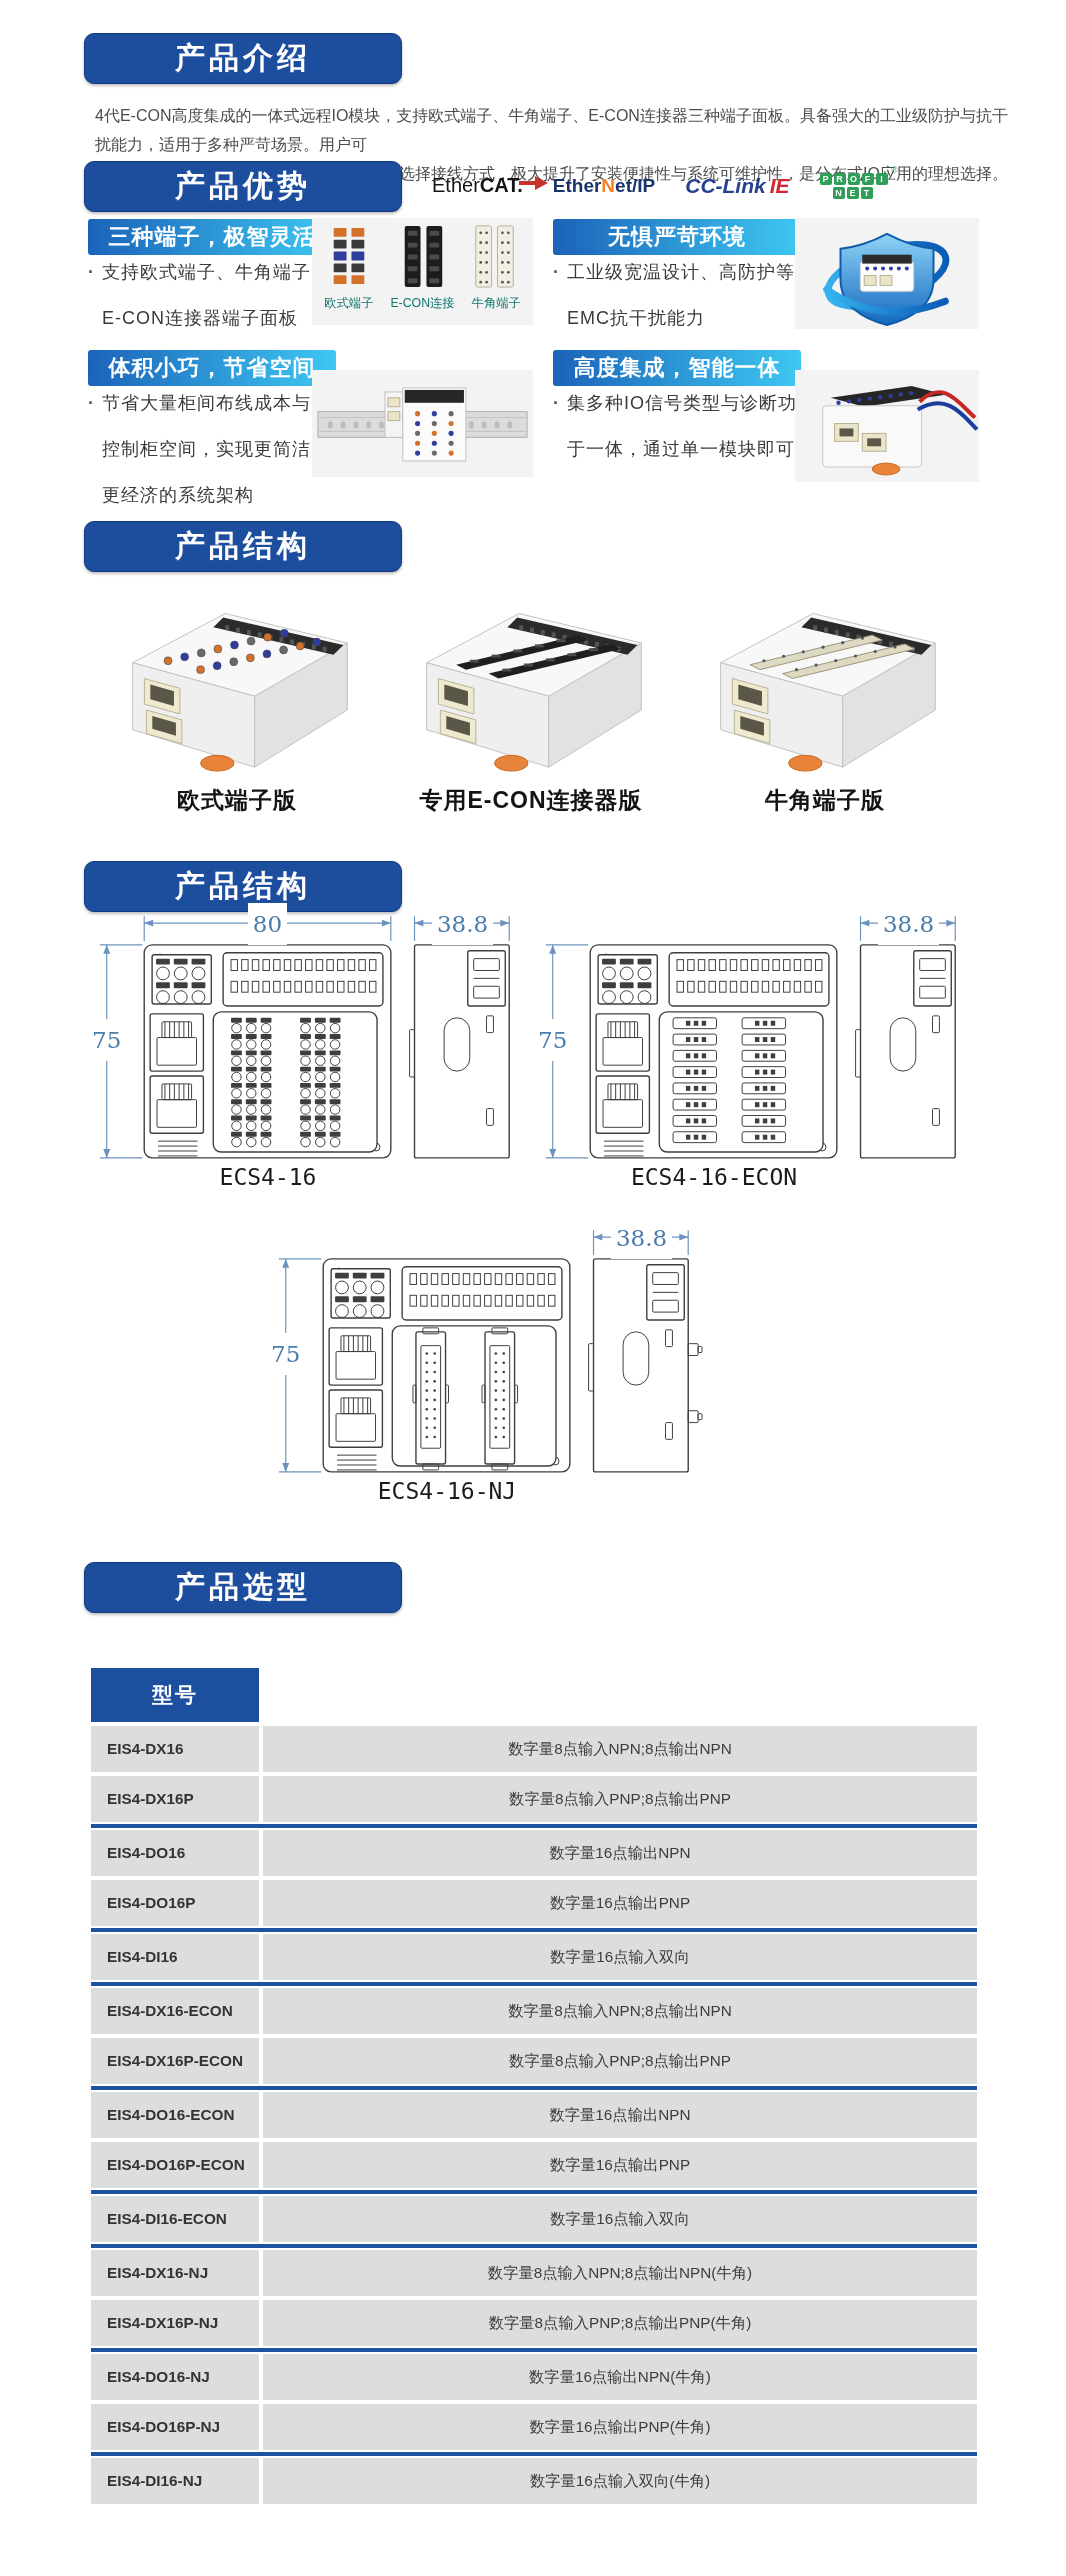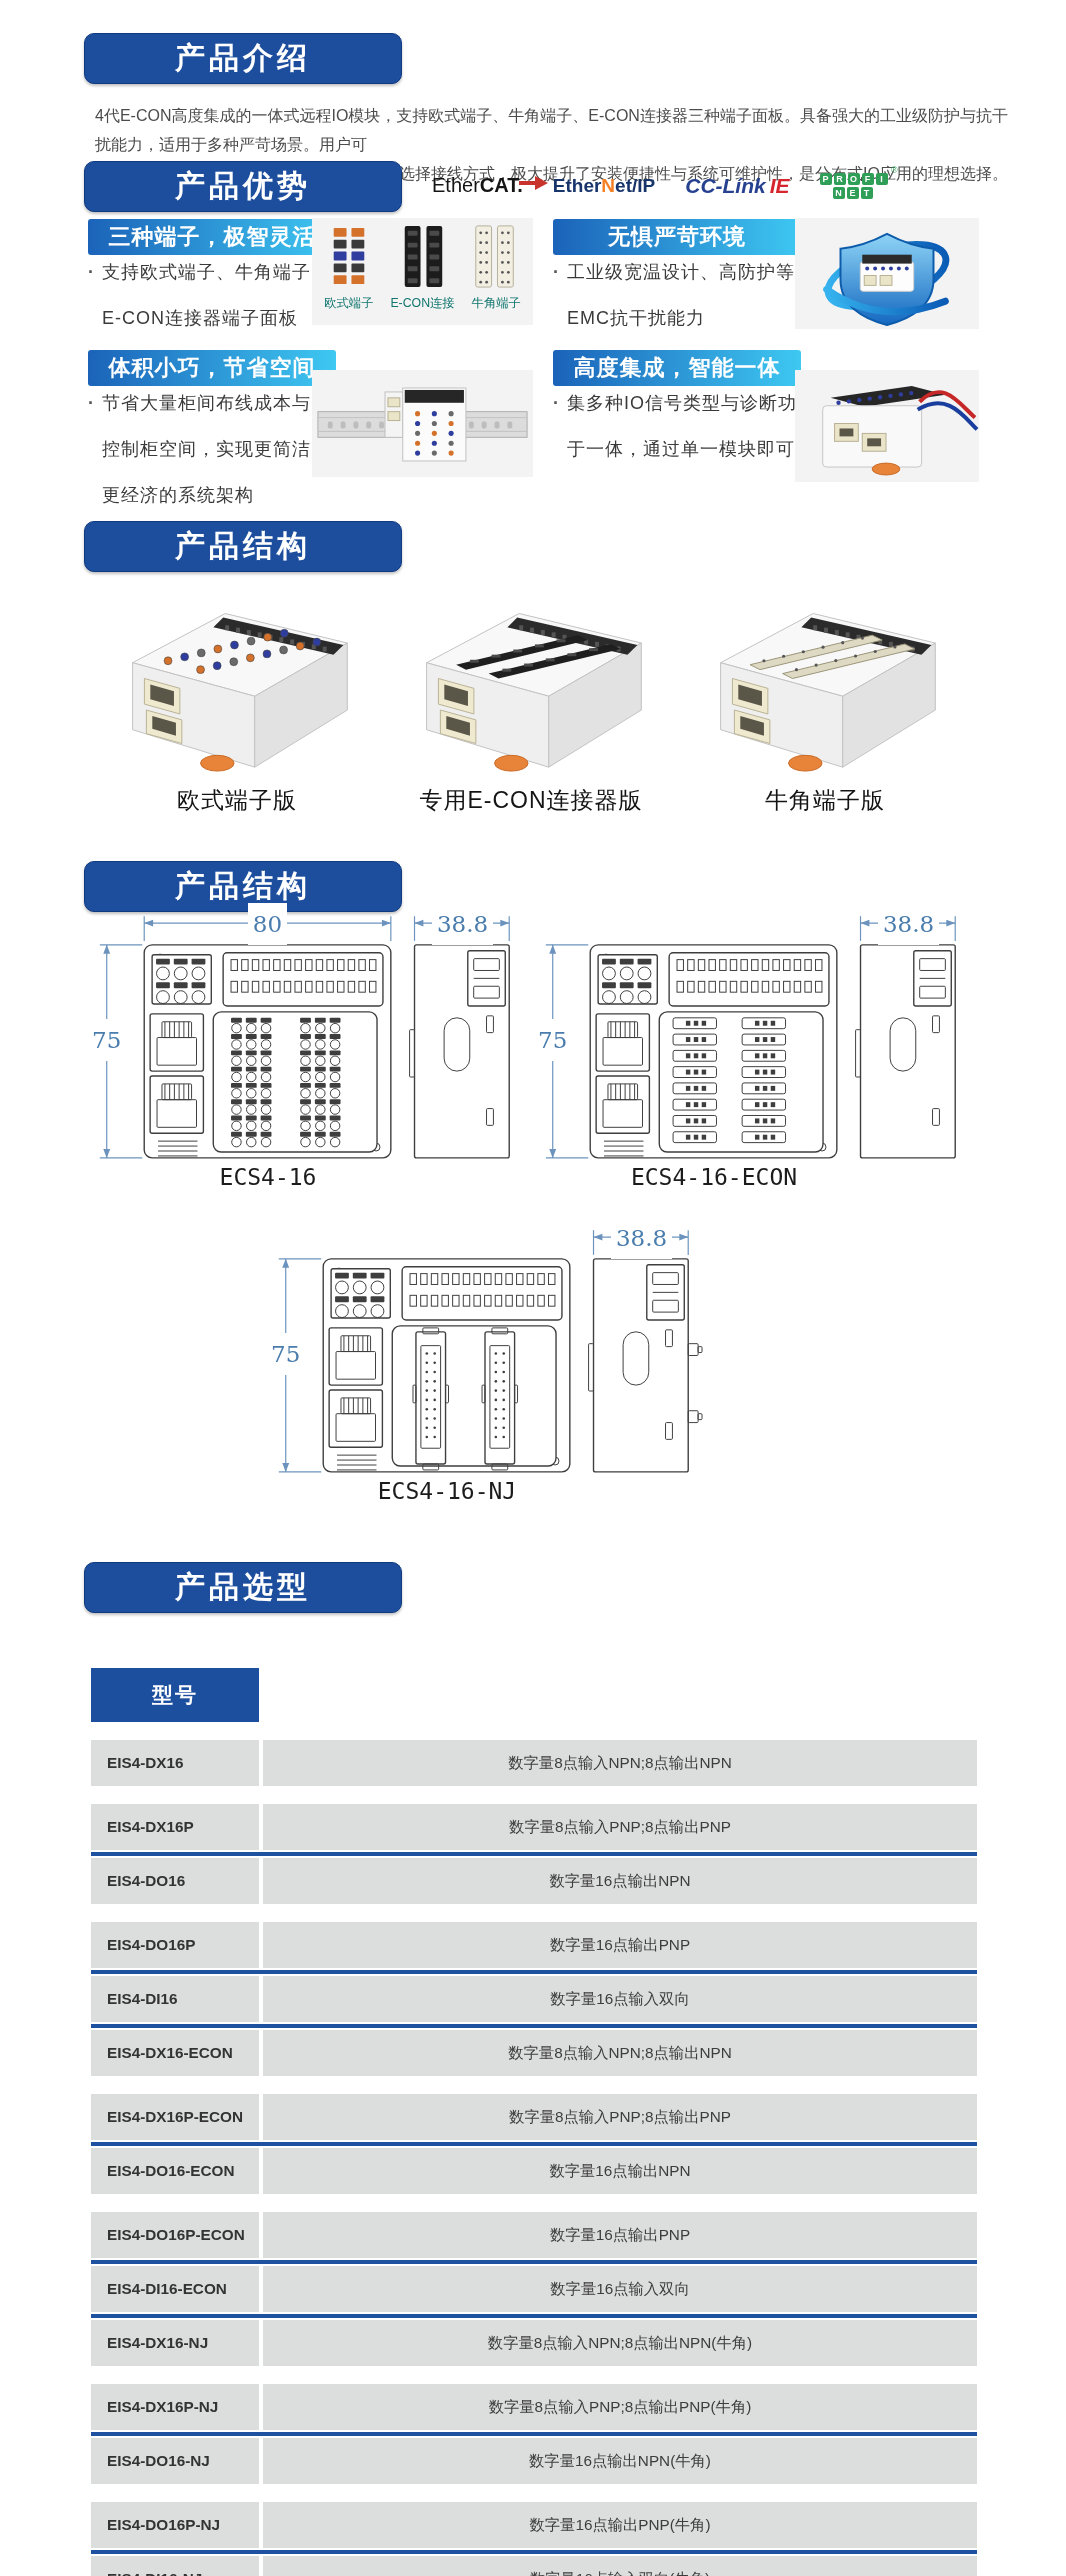--- a/index.html
+++ b/index.html
@@ -32,41 +32,41 @@
      background:linear-gradient(90deg,#1b63b9 0%,#3ec8f2 100%);
      display:flex;align-items:center;justify-content:center;color:#fff;font-size:22px;font-weight:bold;letter-spacing:1px;}
   .flines{position:absolute;font-size:18px;color:#3a3a3a;letter-spacing:1px;}
   .flines .fline{height:46px;line-height:46px;padding-left:14px;white-space:nowrap;}
   .flines .fline.bullet{position:relative;}
   .flines .fline.bullet::before{content:"·";position:absolute;left:0;top:0;font-weight:bold;color:#555;}
   .fimg{position:absolute;background:#f3f3f3;overflow:hidden;}
   .tp-labels{position:absolute;left:0;right:0;top:77px;display:flex;}
   .tp-labels span{flex:1;text-align:center;font-size:12.3px;color:#0f766e;}
   
-  .photo-fig{position:absolute;width:276px;height:237px;}
+  .photo-fig{position:absolute;width:276px;height:237px;font-weight:bold;}
   .photo-cap{position:absolute;left:0;right:0;top:205px;text-align:center;font-size:23px;color:#141414;letter-spacing:1px;}
   
   .drawing{position:absolute;width:438px;height:296px;}
   .dim-num{position:absolute;text-align:center;font-family:"DejaVu Serif",serif;font-size:23px;color:#4a7dad;}
   .dim-num span{background:#fff;padding:8px 5px;}
   .draw-cap{position:absolute;left:38px;width:286px;top:251px;text-align:center;
      font-family:"DejaVu Sans Mono",monospace;font-size:23px;color:#1c1c1c;}
   svg .ol{fill:#fff;stroke:#3e3e3e;stroke-width:1.4;}
   svg .ol2{fill:none;stroke:#3e3e3e;stroke-width:1;}
   svg .fd{fill:#3e3e3e;}
   svg .dim{stroke:#6b93bd;stroke-width:1.2;fill:none;}
   svg .dimf{fill:#6b93bd;}
   
   .sel-table{position:absolute;left:91px;top:1668px;width:886px;}
   .thead{display:flex;gap:4px;}
   .hcell{height:54px;background:#1d4f9f;color:#fff;font-size:21px;font-weight:bold;letter-spacing:2px;
      display:flex;align-items:center;justify-content:center;}
   .hcell.c1{width:168px;}
   .hcell.c2{flex:1;}
-  .trow{display:flex;gap:4px;margin-top:18px;}
+  .trow{display:flex;gap:4px;margin-top:4px;}
   .trow .tc{height:46px;background:#dcdedd;display:flex;align-items:center;}
   .trow .tc.model{width:152px;padding-left:16px;font-weight:bold;font-size:15.3px;color:#333;}
   .trow .tc.desc{flex:1;justify-content:center;font-size:15.3px;color:#3d3d3d;}
   .sep-blue{height:4px;background:#1e52a0;margin-top:2px;}
   .sep-blue + .trow{margin-top:2px;}
 </style>
 </head>
 <body>
 
 <div class="page">

